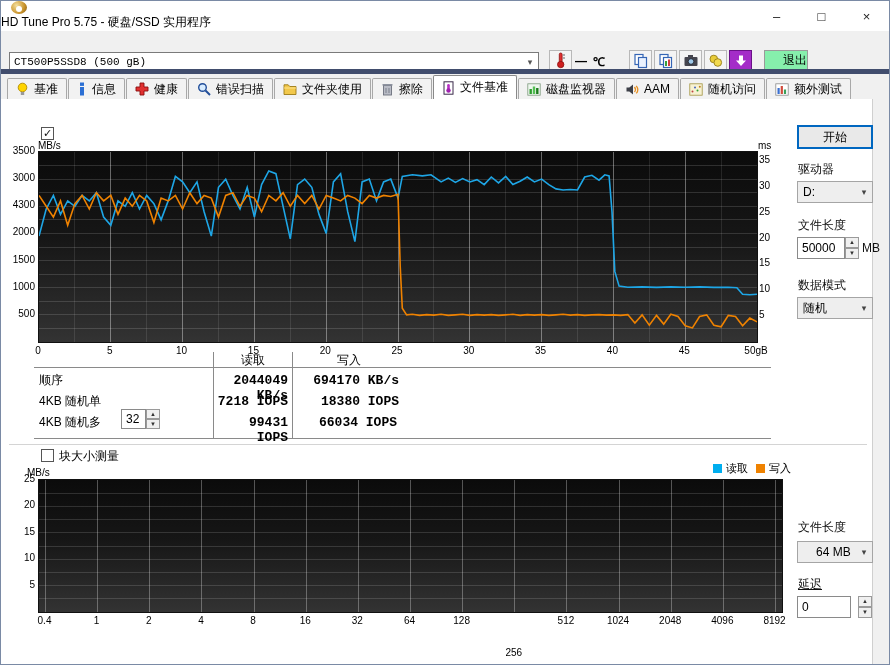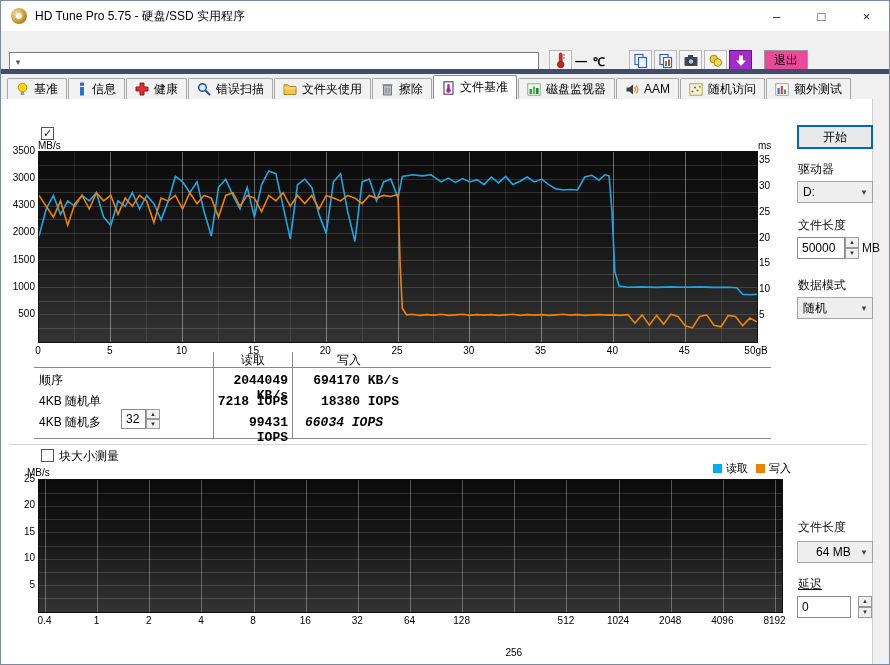--- a/index.html
+++ b/index.html
@@ -1,34 +1,34 @@
 <!DOCTYPE html>
 <html><head>
 <meta charset="utf-8">
 <style>
   html,body{margin:0;padding:0;background:#d8d8d8;font-family:"Liberation Sans",sans-serif;}
   .window{position:relative;width:890px;height:665px;background:#f0f0f0;border:1px solid #7a8aa5;box-sizing:border-box;overflow:hidden;font-size:12px;color:#000;}
   .abs{position:absolute;}
   
-  .titlebar{position:absolute;left:0;top:0;width:100%;height:30px;background:#ffffff;display:flex;align-items:center;}
+  .titlebar{position:absolute;left:0;top:0;width:100%;height:30px;background:#ffffff;display:flex;flex-direction:column;}
   .app-icon{width:16px;height:16px;margin:0 8px 0 10px;border-radius:50%;background:radial-gradient(circle at 35% 35%,#f4e0a0,#c8922a 60%,#7a5212);position:relative;}
   .app-icon:after{content:"";position:absolute;left:5px;top:5px;width:6px;height:6px;border-radius:50%;background:#fff;}
   .title-text{font-size:12px;color:#000;}
   .win-controls{position:absolute;right:0;top:0;height:30px;display:flex;}
   .win-btn{width:45px;height:30px;display:flex;align-items:center;justify-content:center;font-size:13px;color:#222;}
   
   .menubar{position:absolute;left:0;top:30px;width:100%;height:20px;background:#f0f0f0;display:flex;align-items:center;border-bottom:1px solid #e3e3e3;}
   .menu-item{padding:0 8px;height:20px;line-height:20px;}
   
   .combo{position:absolute;left:8px;top:51px;width:530px;height:20px;background:#fff;border:1px solid #7a7a7a;box-sizing:border-box;display:flex;align-items:center;}
   .combo .combo-text{flex:1;padding-left:4px;font-family:"Liberation Mono",monospace;font-size:11px;}
   .combo .combo-arrow{width:16px;text-align:center;color:#555;font-size:9px;}
   .tool-btn{position:absolute;top:49px;width:23px;height:21px;background:#f4f4f4;border:1px solid #b8b8b8;box-sizing:border-box;display:flex;align-items:center;justify-content:center;}
   .temp-wrap{position:absolute;left:574px;top:51px;height:18px;display:flex;align-items:center;gap:6px;font-weight:bold;}
-  .exit-btn{position:absolute;left:763px;top:49px;width:44px;height:21px;background:#ec4899;border:1px solid #9a9a9a;box-sizing:border-box;text-align:center;line-height:19px;}
+  .exit-btn{position:absolute;left:763px;top:49px;width:44px;height:21px;background:#86efac;border:1px solid #9a9a9a;box-sizing:border-box;text-align:right;line-height:19px;}
   .accent-bar{position:absolute;left:0;top:68px;width:890px;height:5px;background:#414d6d;}
   
   .tabbar{position:absolute;left:6px;top:74px;width:880px;height:24px;display:flex;align-items:flex-end;}
   .tab{height:21px;background:#f2f2f2;border:1px solid #a8a8a8;border-bottom:none;border-radius:2px 2px 0 0;display:flex;align-items:center;gap:5px;padding:0 8px;margin-right:1px;box-sizing:border-box;}
   .tab.active{height:24px;background:#ffffff;border-color:#8a8a8a;}
   .tab svg{flex:0 0 auto;}
   
   .content-bg{position:absolute;left:0;top:98px;width:872px;height:567px;background:#ffffff;border-right:1px solid #cfcfcf;box-sizing:border-box;}
   .checkbox{position:absolute;width:13px;height:13px;background:#fff;border:1px solid #555;box-sizing:border-box;text-align:center;line-height:11px;font-size:11px;color:#111;}
   .checkbox.checked:after{content:"✓";}
@@ -67,20 +67,21 @@
     <div class="title-text">HD Tune Pro 5.75 - 硬盘/SSD 实用程序</div>
     <div class="win-controls">
       <div class="win-btn">–</div>
       <div class="win-btn">□</div>
       <div class="win-btn">×</div>
     </div>
   </div>
 
 
   <div class="combo">
+    <span class="combo-text">CT500P5SSD8 (500 gB)</span>
     <span class="combo-arrow">▾</span>
   </div>
 
   <div class="tool-btn" style="left:548px;">
     <svg width="15" height="17" viewBox="0 0 15 17">
       <rect x="6.3" y="1" width="2.8" height="9" rx="1.4" fill="#e23030" stroke="#8a1010" stroke-width="0.8"></rect>
       <circle cx="7.7" cy="12.5" r="3.2" fill="#d02020" stroke="#8a1010" stroke-width="0.8"></circle>
       <line x1="10" y1="3" x2="12" y2="3" stroke="#666" stroke-width="1"></line>
       <line x1="10" y1="6" x2="12" y2="6" stroke="#666" stroke-width="1"></line>
     </svg>
@@ -309,21 +310,21 @@
   <div class="spin-btns" style="left:145px;top:408px;height:20px;">
     <div class="spin-btn">▲</div>
     <div class="spin-btn">▼</div>
   </div>
 
   <div class="t-val" style="left:213px;top:372px;width:74px;">2044049 KB/s</div>
   <div class="t-val" style="left:213px;top:393px;width:74px;">7218 IOPS</div>
   <div class="t-val" style="left:213px;top:414px;width:74px;">99431 IOPS</div>
   <div class="t-val" style="left:294px;top:372px;width:104px;">694170 KB/s</div>
   <div class="t-val" style="left:294px;top:393px;width:104px;">18380 IOPS</div>
-  <div class="t-val" style="left:278px;top:414px;width:104px;font-style:italic;">66034 IOPS</div>
+  <div class="t-val" style="left:292px;top:414px;width:104px;">66034 IOPS</div>
 
   <div class="btn-start">开始</div>
   <div class="panel-label" style="left:797px;top:160px;">驱动器</div>
   <div class="select" style="left:796px;top:180px;">
     <span class="sel-text">D:</span>
     <span class="sel-arrow">▾</span>
   </div>
   <div class="panel-label" style="left:797px;top:216px;">文件长度</div>
   <div class="spin-input" style="left:796px;top:236px;width:48px;height:22px;">
       <span>50000</span>

